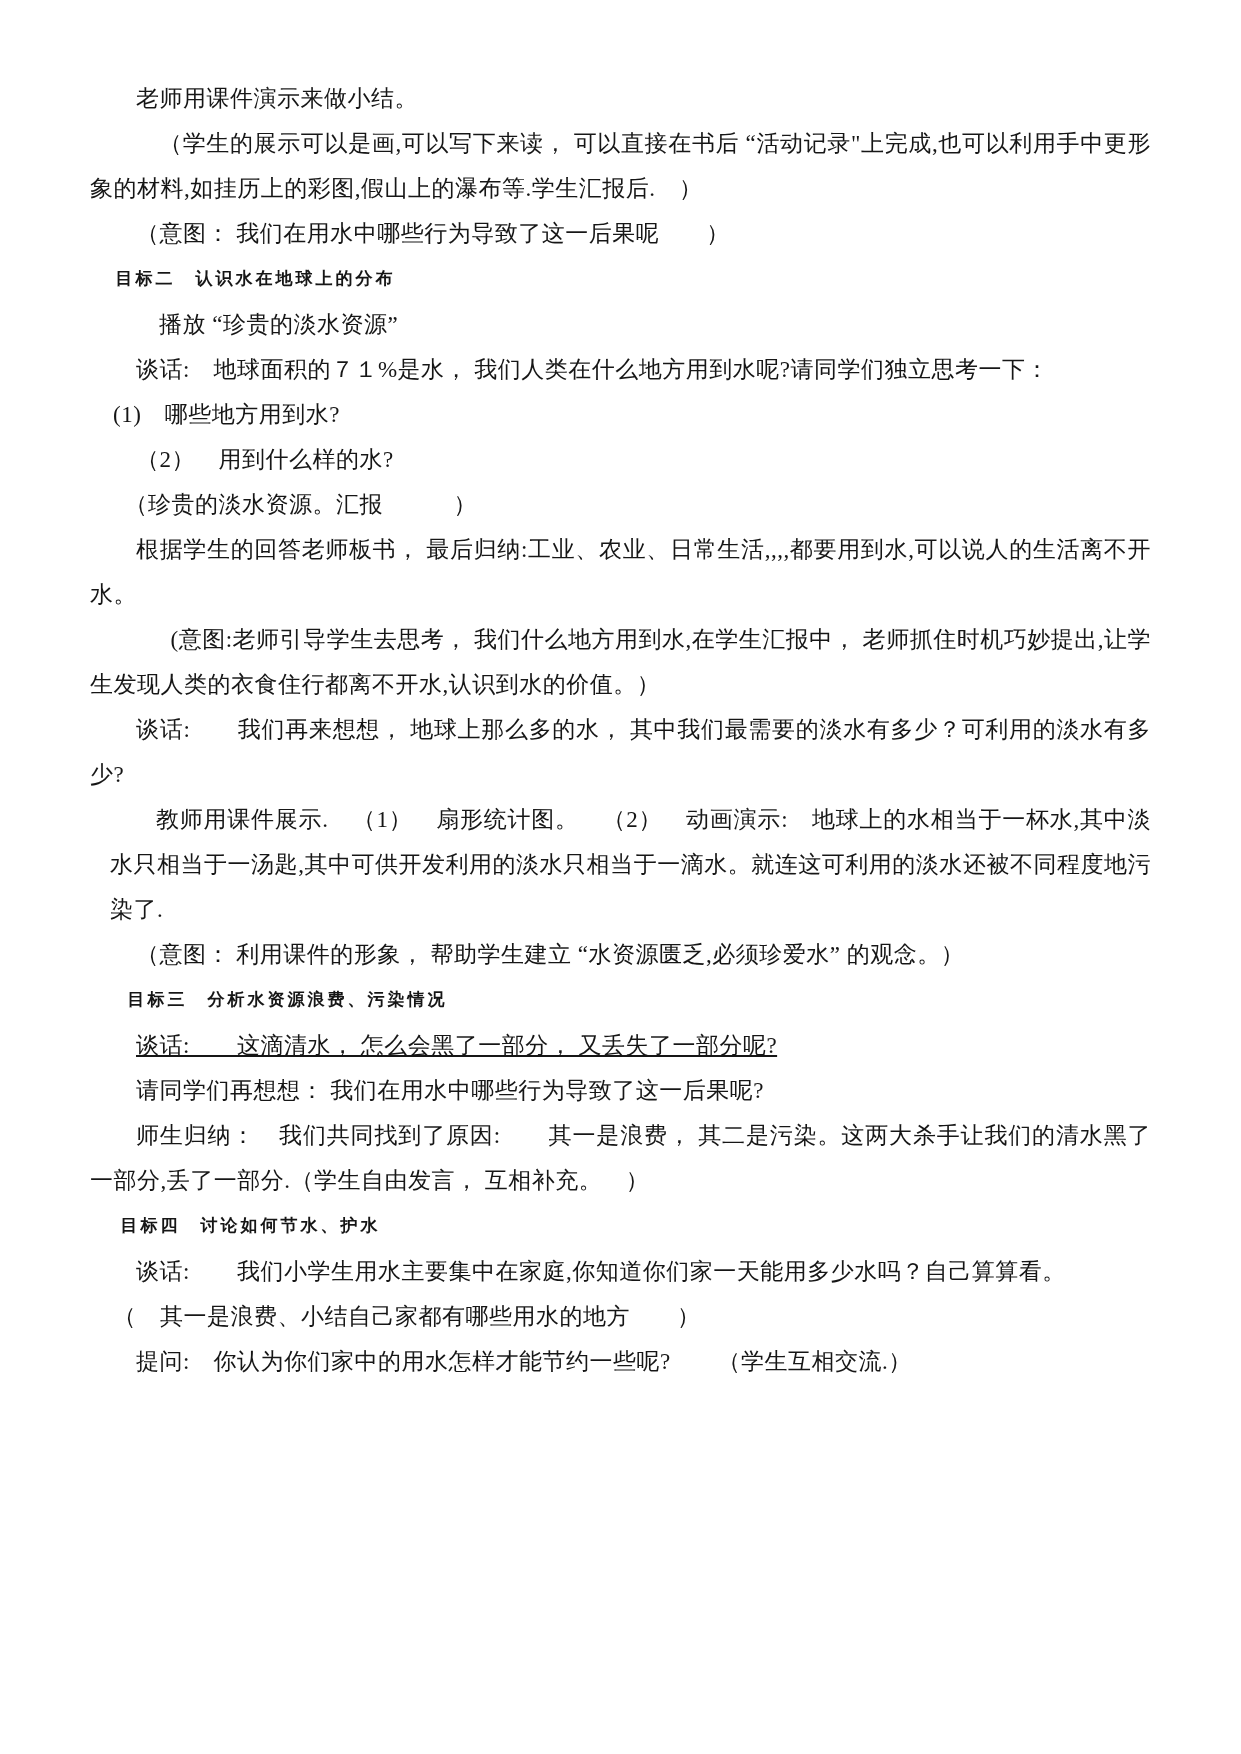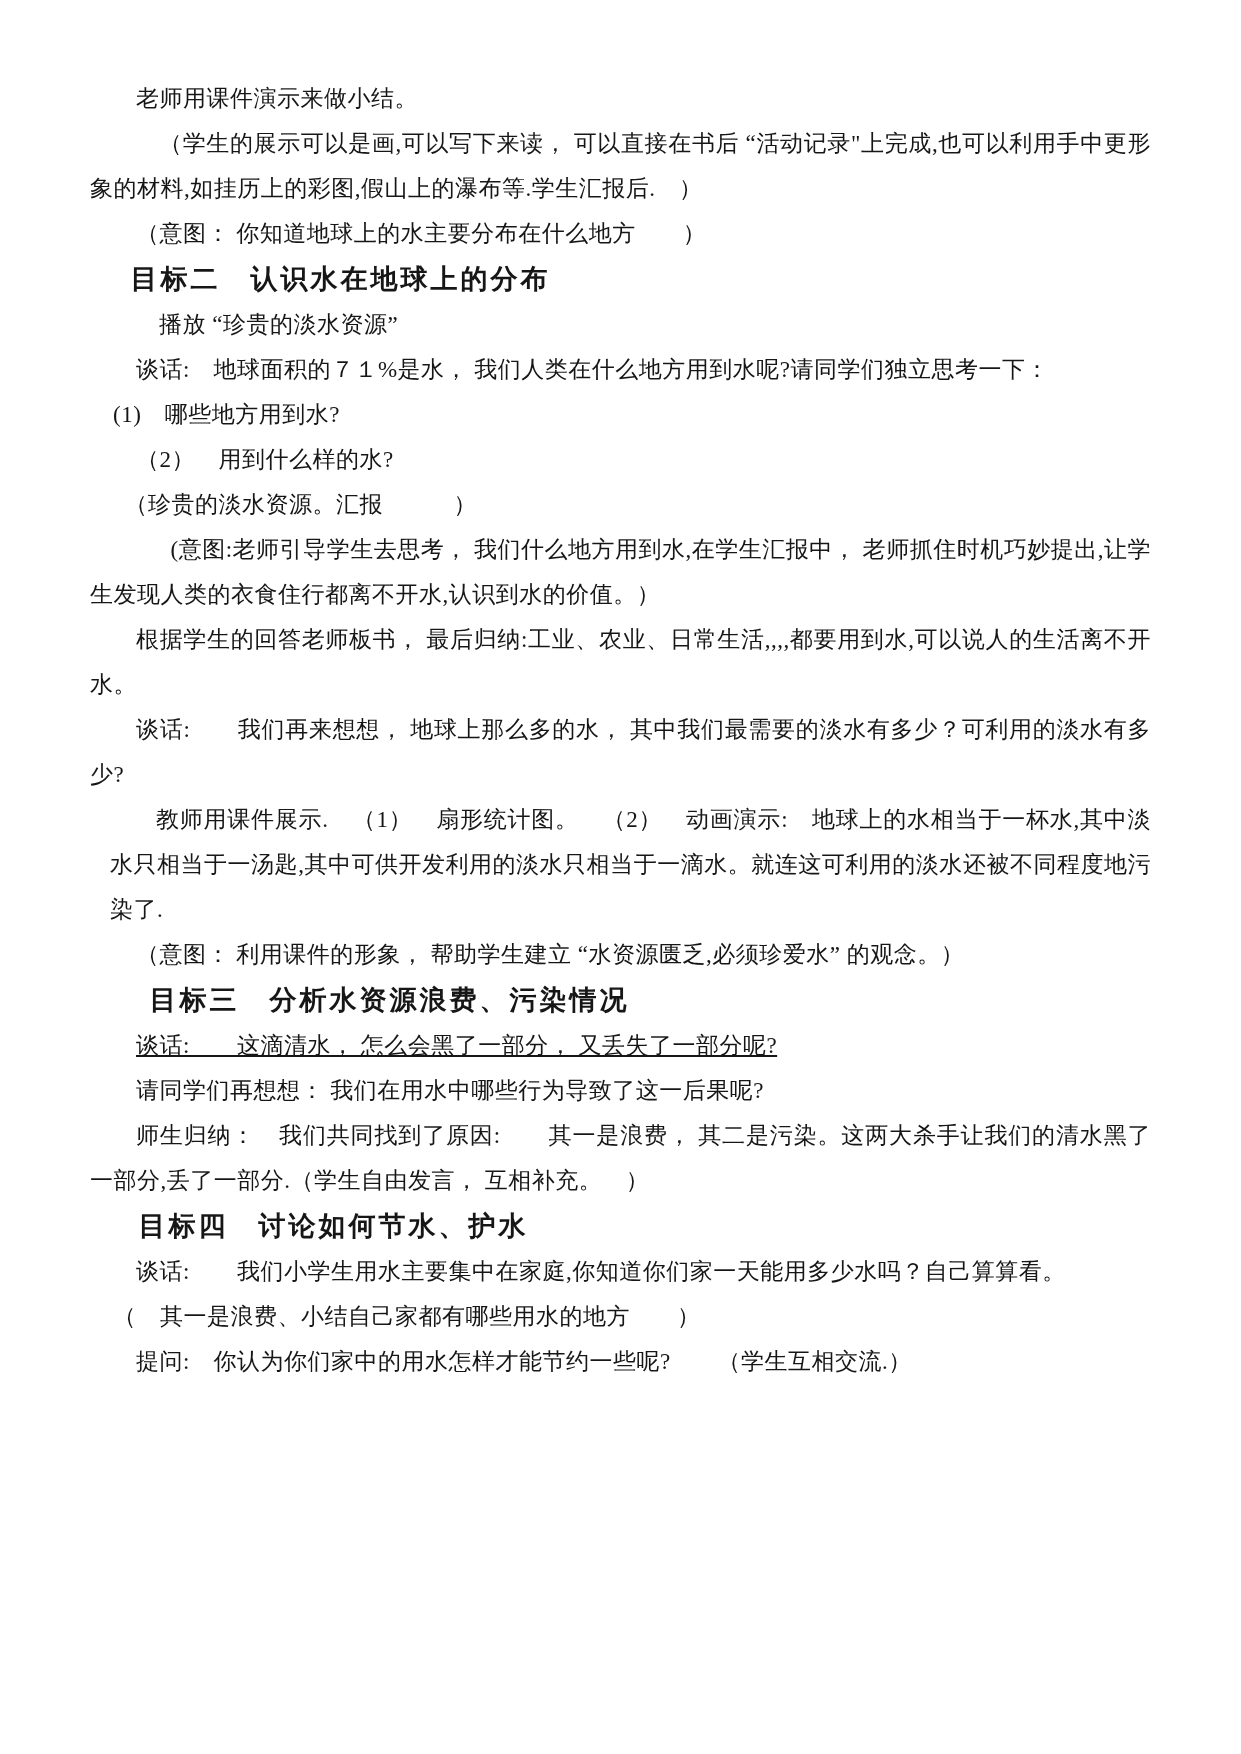--- a/index.html
+++ b/index.html
@@ -25,44 +25,44 @@
   .para {
     margin: 0;
     font-size: 23px;
     line-height: 45px;
     text-align: justify;
     letter-spacing: 0.5px;
     word-break: break-all;
   }
   .heading {
     margin: 0;
-    font-size: 27px;
+    font-size: 17px;
     line-height: 46px;
     font-weight: bold;
     letter-spacing: 3px;
     text-align: left;
   }
 </style>
 </head>
 <body>
 
 <div class="page" style="background: rgb(255, 255, 255); color: rgb(22, 22, 22);">
   <div class="content">
 
   <div class="para" style="text-indent: 2em;">老师用课件演示来做小结。</div>
       <div class="para" style="text-indent: 3em;">（学生的展示可以是画,可以写下来读， 可以直接在书后 “活动记录"上完成,也可以利用手中更形象的材料,如挂历上的彩图,假山上的瀑布等.学生汇报后.　）</div>
-      <div class="para" style="text-indent: 2em;">（意图： 你知道地球上的水主要分布在什么地方　　）</div>
+      <div class="para" style="text-indent: 2em;">（意图： 我们在用水中哪些行为导致了这一后果呢　　）</div>
       <div class="heading" style="text-indent: 1.5em;">目标二　认识水在地球上的分布</div>
       <div class="para" style="text-indent: 3em;">播放 “珍贵的淡水资源”</div>
       <div class="para" style="text-indent: 2em;">谈话:　地球面积的７１%是水， 我们人类在什么地方用到水呢?请同学们独立思考一下：</div>
       <div class="para" style="text-indent: 1em;">(1)　哪些地方用到水?</div>
       <div class="para" style="text-indent: 2em;">（2）　用到什么样的水?</div>
       <div class="para" style="text-indent: 1.5em;">（珍贵的淡水资源。汇报　　　）</div>
+      <div class="para" style="text-indent: 2em;">根据学生的回答老师板书， 最后归纳:工业、农业、日常生活,,,,都要用到水,可以说人的生活离不开水。</div>
       <div class="para" style="text-indent: 3.5em;">(意图:老师引导学生去思考， 我们什么地方用到水,在学生汇报中， 老师抓住时机巧妙提出,让学生发现人类的衣食住行都离不开水,认识到水的价值。）</div>
-      <div class="para" style="text-indent: 2em;">根据学生的回答老师板书， 最后归纳:工业、农业、日常生活,,,,都要用到水,可以说人的生活离不开水。</div>
       <div class="para" style="text-indent: 2em;">谈话:　　我们再来想想， 地球上那么多的水， 其中我们最需要的淡水有多少？可利用的淡水有多少?</div>
       <div class="para" style="text-indent: 2em; margin-left: 20px;">教师用课件展示.　（1）　扇形统计图。　（2）　动画演示:　地球上的水相当于一杯水,其中淡水只相当于一汤匙,其中可供开发利用的淡水只相当于一滴水。就连这可利用的淡水还被不同程度地污染了.</div>
       <div class="para" style="text-indent: 2em;">（意图： 利用课件的形象， 帮助学生建立 “水资源匮乏,必须珍爱水” 的观念。）</div>
       <div class="heading" style="text-indent: 2.2em;">目标三　分析水资源浪费、污染情况</div>
       <div class="para" style="text-indent: 2em; text-decoration: underline;">谈话:　　这滴清水， 怎么会黑了一部分， 又丢失了一部分呢?</div>
       <div class="para" style="text-indent: 2em;">请同学们再想想： 我们在用水中哪些行为导致了这一后果呢?</div>
       <div class="para" style="text-indent: 2em;">师生归纳：　我们共同找到了原因:　　其一是浪费， 其二是污染。这两大杀手让我们的清水黑了一部分,丢了一部分.（学生自由发言， 互相补充。　）</div>
       <div class="heading" style="text-indent: 1.8em;">目标四　讨论如何节水、护水</div>
       <div class="para" style="text-indent: 2em;">谈话:　　我们小学生用水主要集中在家庭,你知道你们家一天能用多少水吗？自己算算看。</div>
       <div class="para" style="text-indent: 1em;">（　其一是浪费、小结自己家都有哪些用水的地方　　）</div>

